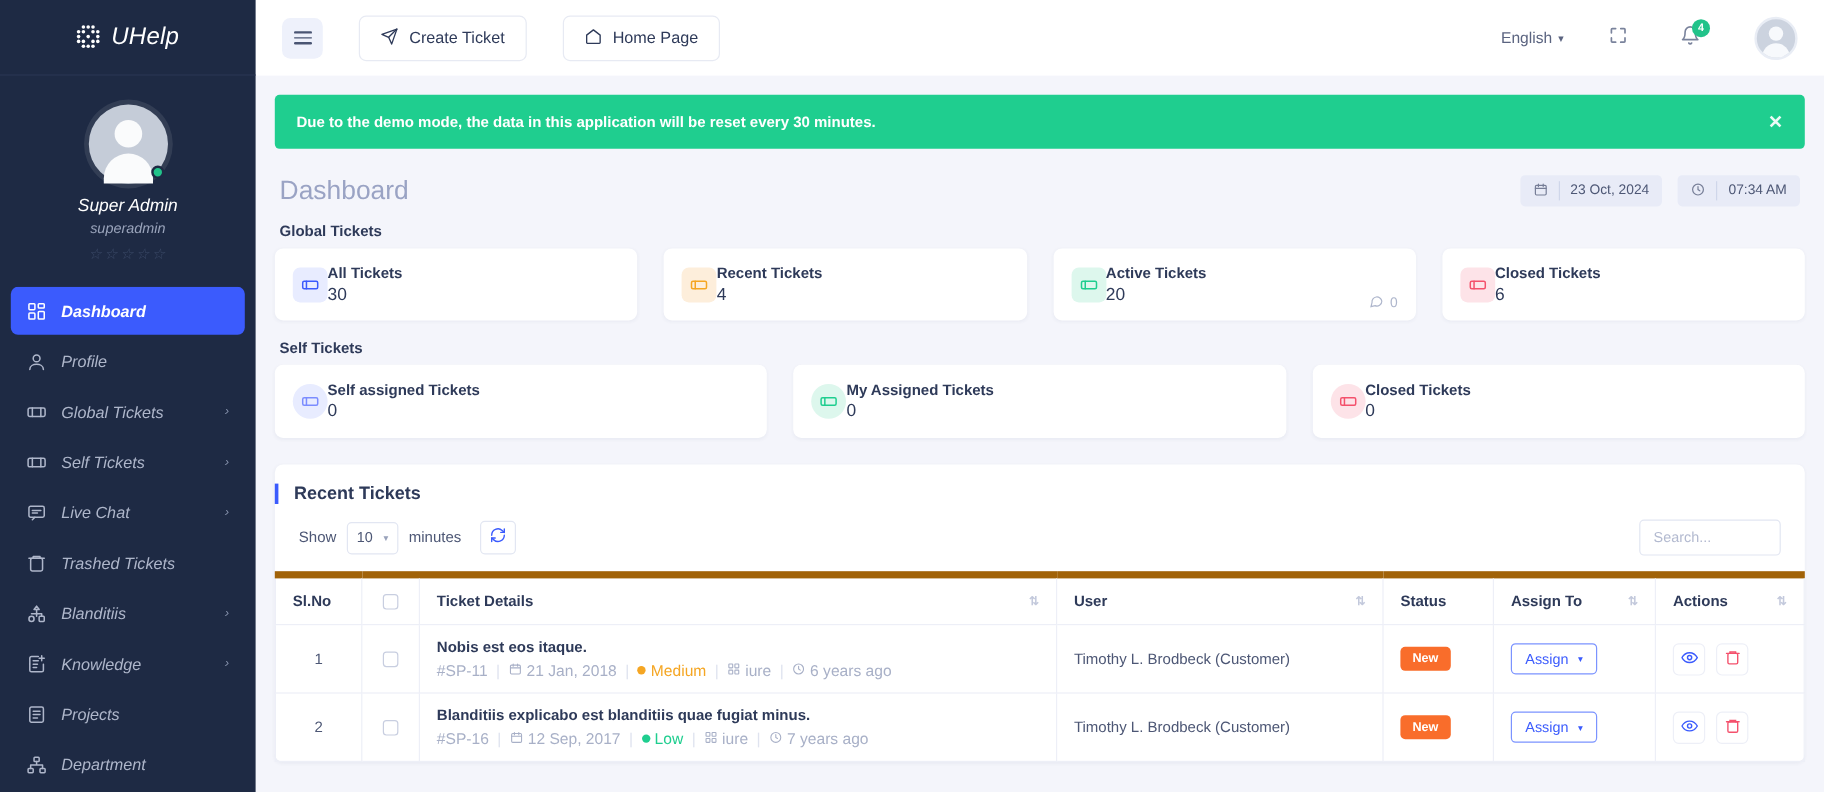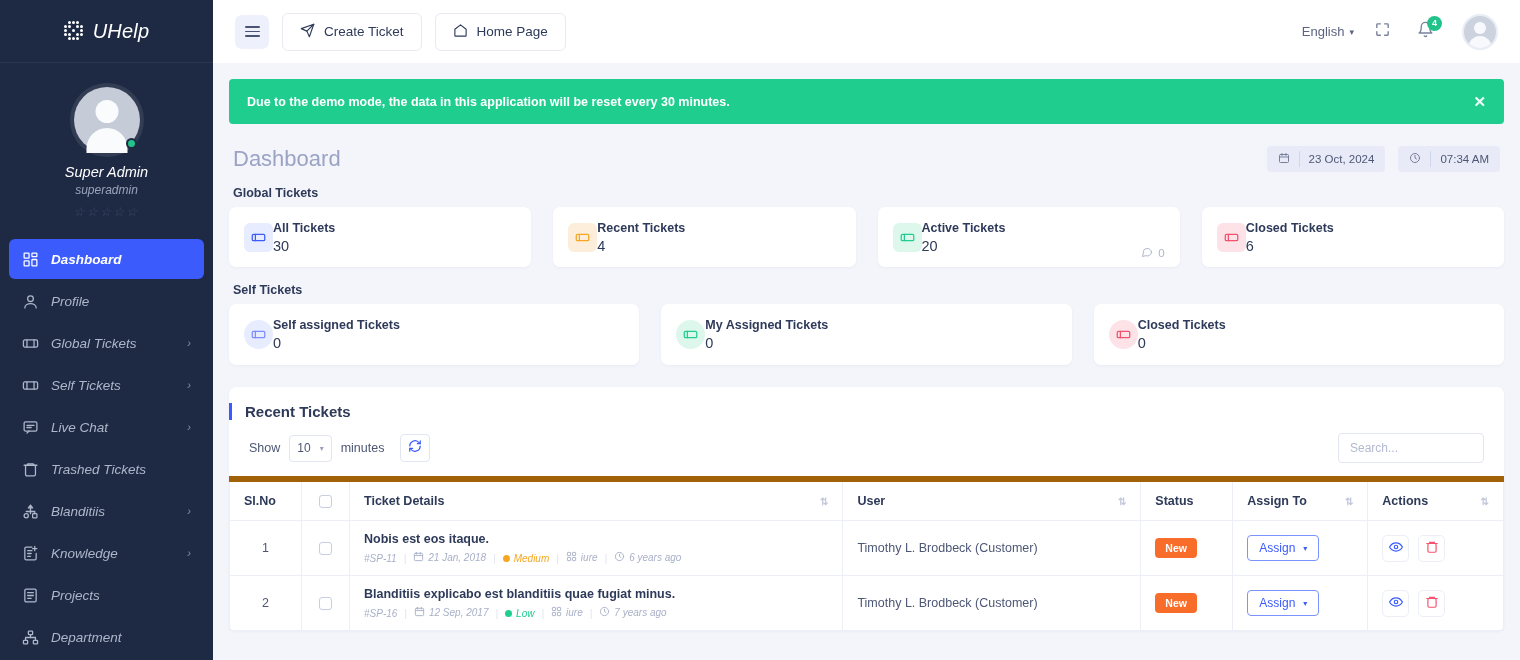--- a/index.html
+++ b/index.html
@@ -59,21 +59,21 @@
   .nav-item.active { background: #3b5bfd; color: #fff; font-weight: bold; }
   .nav-item .ico { width: 17px; height: 17px; flex: 0 0 17px; display: block; }
   .nav-item .ico svg { width: 17px; height: 17px; display: block; }
   .nav-item .label { flex: 1; }
   .nav-item .caret { font-size: 11px; color: #8591ab; }
 
   
   .main { flex: 1; height: 660px; display: flex; flex-direction: column; background: #f4f5fb; }
   .topbar {
     height: 63px; min-height: 63px; background: #fff;
-    display: flex; align-items: center; padding: 13px 22px; gap: 13px;
+    display: flex; align-items: center; padding: 13px 22px; gap: 30px;
   }
   .burger {
     width: 34px; height: 34px; border-radius: 7px; background: #eef1fb;
     display: flex; flex-direction: column; align-items: center; justify-content: center;
     gap: 3px; cursor: pointer;
   }
   .burger span { width: 15px; height: 1.8px; background: #4a5573; border-radius: 2px; }
   .tbtn {
     height: 38px; padding: 0 17px; border: 1px solid #e7eaf3; border-radius: 6px;
     background: #fff; display: flex; align-items: center; gap: 9px;
@@ -157,21 +157,21 @@
     font-size: 12px; color: #4d5775; cursor: pointer; justify-content: center;
   }
   .sel .caret { font-size: 8px; color: #99a2bb; }
   .refresh {
     width: 30px; height: 28px; border: 1px solid #e2e6f2; border-radius: 4px;
     display: flex; align-items: center; justify-content: center; margin-left: 7px;
     cursor: pointer; color: #3b5bfd;
   }
   .refresh svg { width: 14px; height: 14px; }
   .search {
-    margin-left: auto; width: 146px; height: 30px; border: 1px solid #e2e6f2;
+    margin-left: auto; width: 118px; height: 30px; border: 1px solid #e2e6f2;
     border-radius: 4px; padding: 0 11px; font-size: 12px; color: #4d5775;
     font-family: "Liberation Sans", sans-serif; outline: none;
   }
   .search::placeholder { color: #b3bad0; }
 
   table { width: 100%; border-collapse: collapse; }
   thead th {
     font-size: 12.5px; color: #2e3a59; font-weight: bold; text-align: left;
     padding: 12px 14px; border-top: 6px solid #a16207; border-bottom: 1px solid #edeff7;
     border-right: 1px solid #edeff7; white-space: nowrap;
@@ -182,21 +182,21 @@
   tbody td {
     padding: 11px 14px; border-bottom: 1px solid #edeff7; border-right: 1px solid #edeff7;
     font-size: 12.5px; color: #4d5775; vertical-align: middle;
   }
   tbody td:first-child { border-left: 1px solid #edeff7; text-align: center; }
   .cbox {
     width: 13px; height: 13px; border: 1px solid #c8cee0; border-radius: 3px;
     background: #fff; display: inline-block; cursor: pointer; vertical-align: middle;
   }
   .tk-title { font-size: 12.5px; color: #2e3a59; font-weight: bold; margin-bottom: 5px; }
-  .tk-meta { display: flex; align-items: flex-end; gap: 7px; font-size: 10px; color: #a8b0c7; font-style: italic; }
+  .tk-meta { display: flex; align-items: flex-end; gap: 7px; font-size: 13px; color: #a8b0c7; }
   .tk-meta .it { display: flex; align-items: center; gap: 4px; }
   .tk-meta svg { width: 11px; height: 11px; }
   .tk-meta .bar { color: #dfe3ef; }
   .pri-dot { width: 7px; height: 7px; border-radius: 50%; display: inline-block; }
   .badge-new {
     display: inline-block; background: #f96d2b; color: #fff; font-size: 10.5px;
     font-weight: bold; padding: 4px 10px; border-radius: 4px;
   }
   .assign {
     display: inline-flex; align-items: center; gap: 8px; border: 1px solid #7b93ff;

